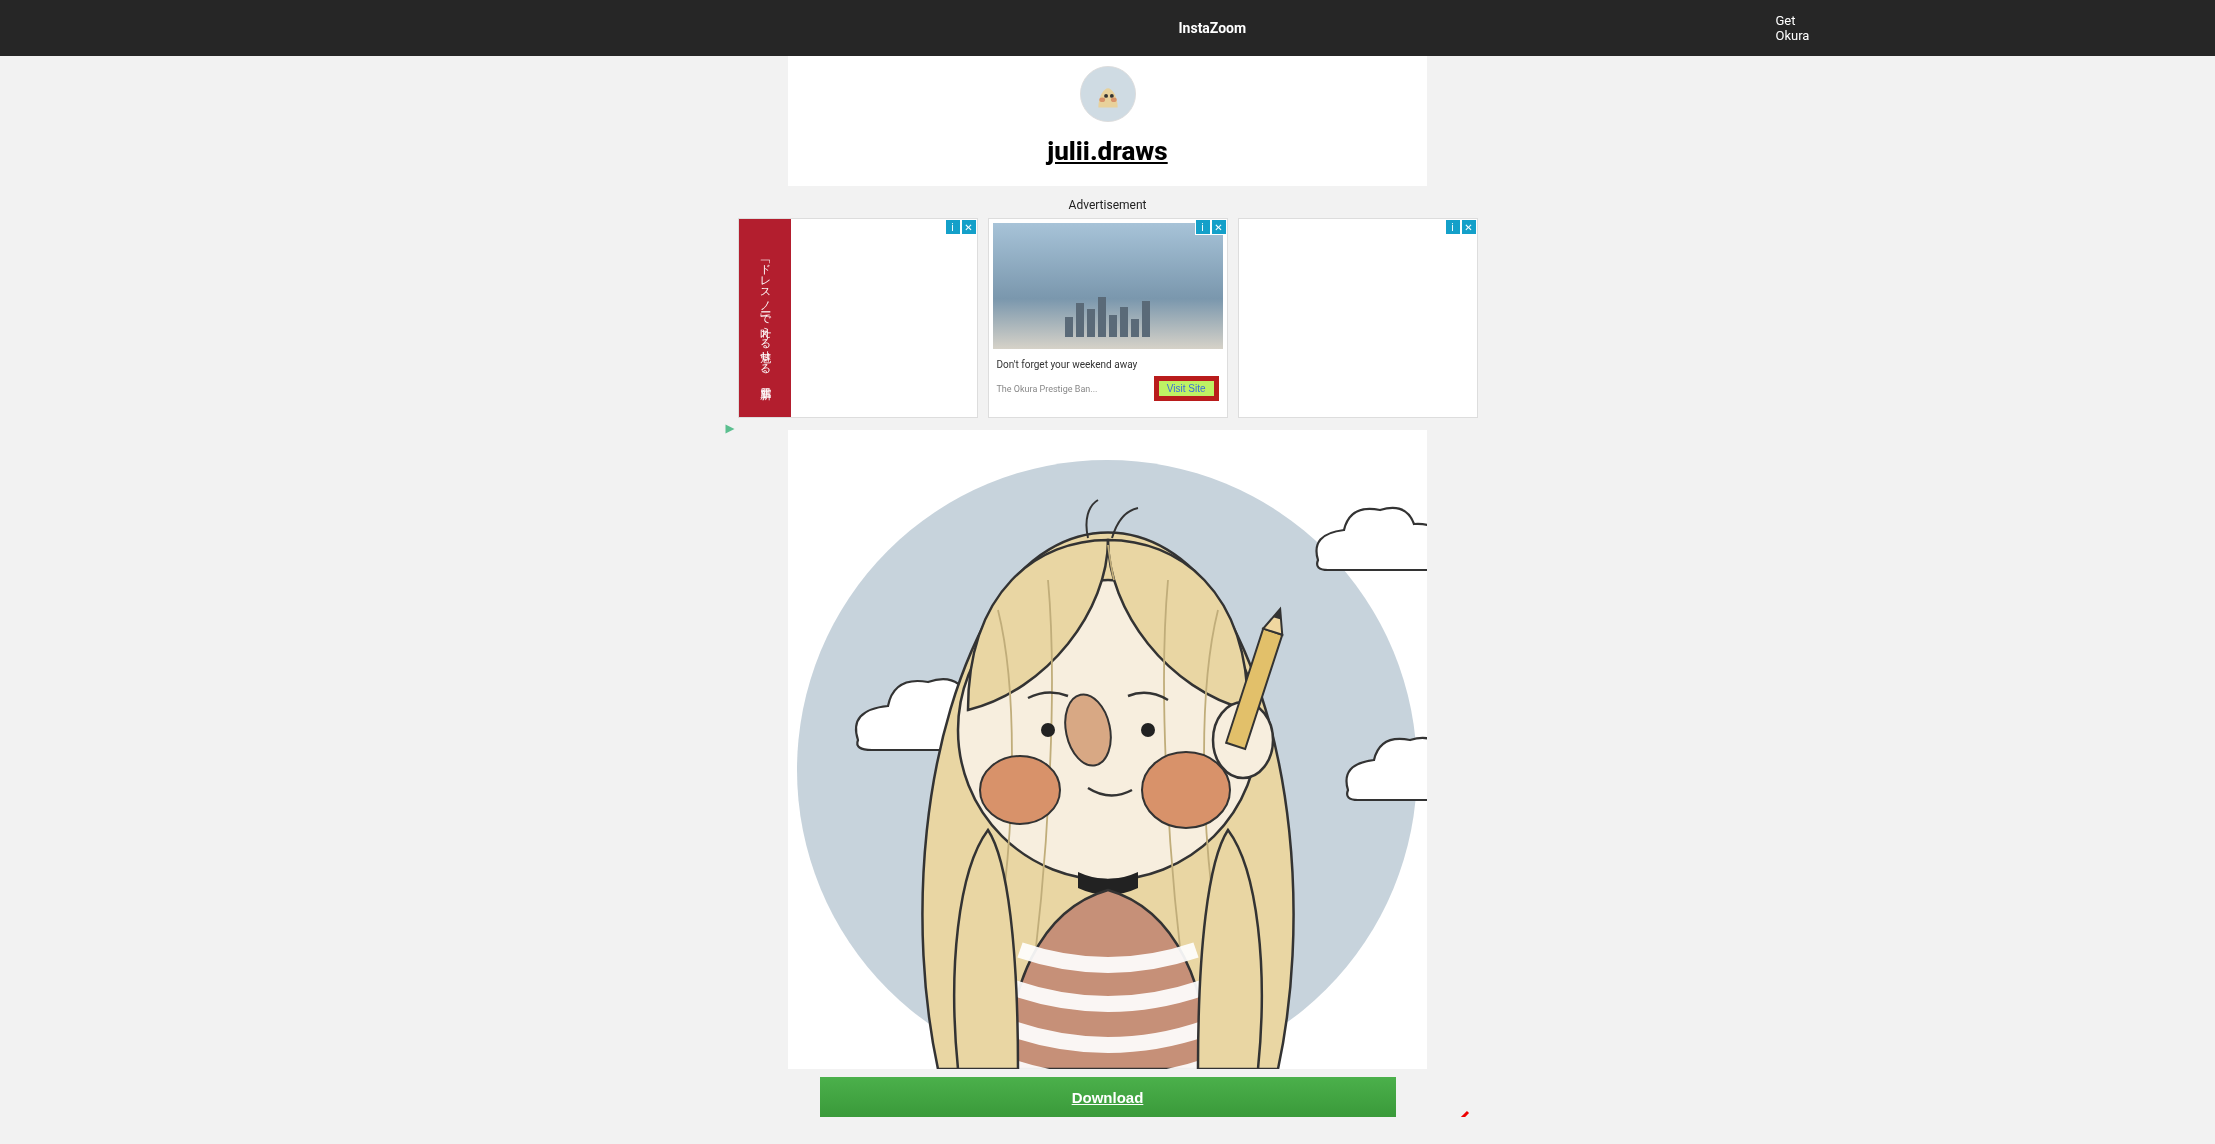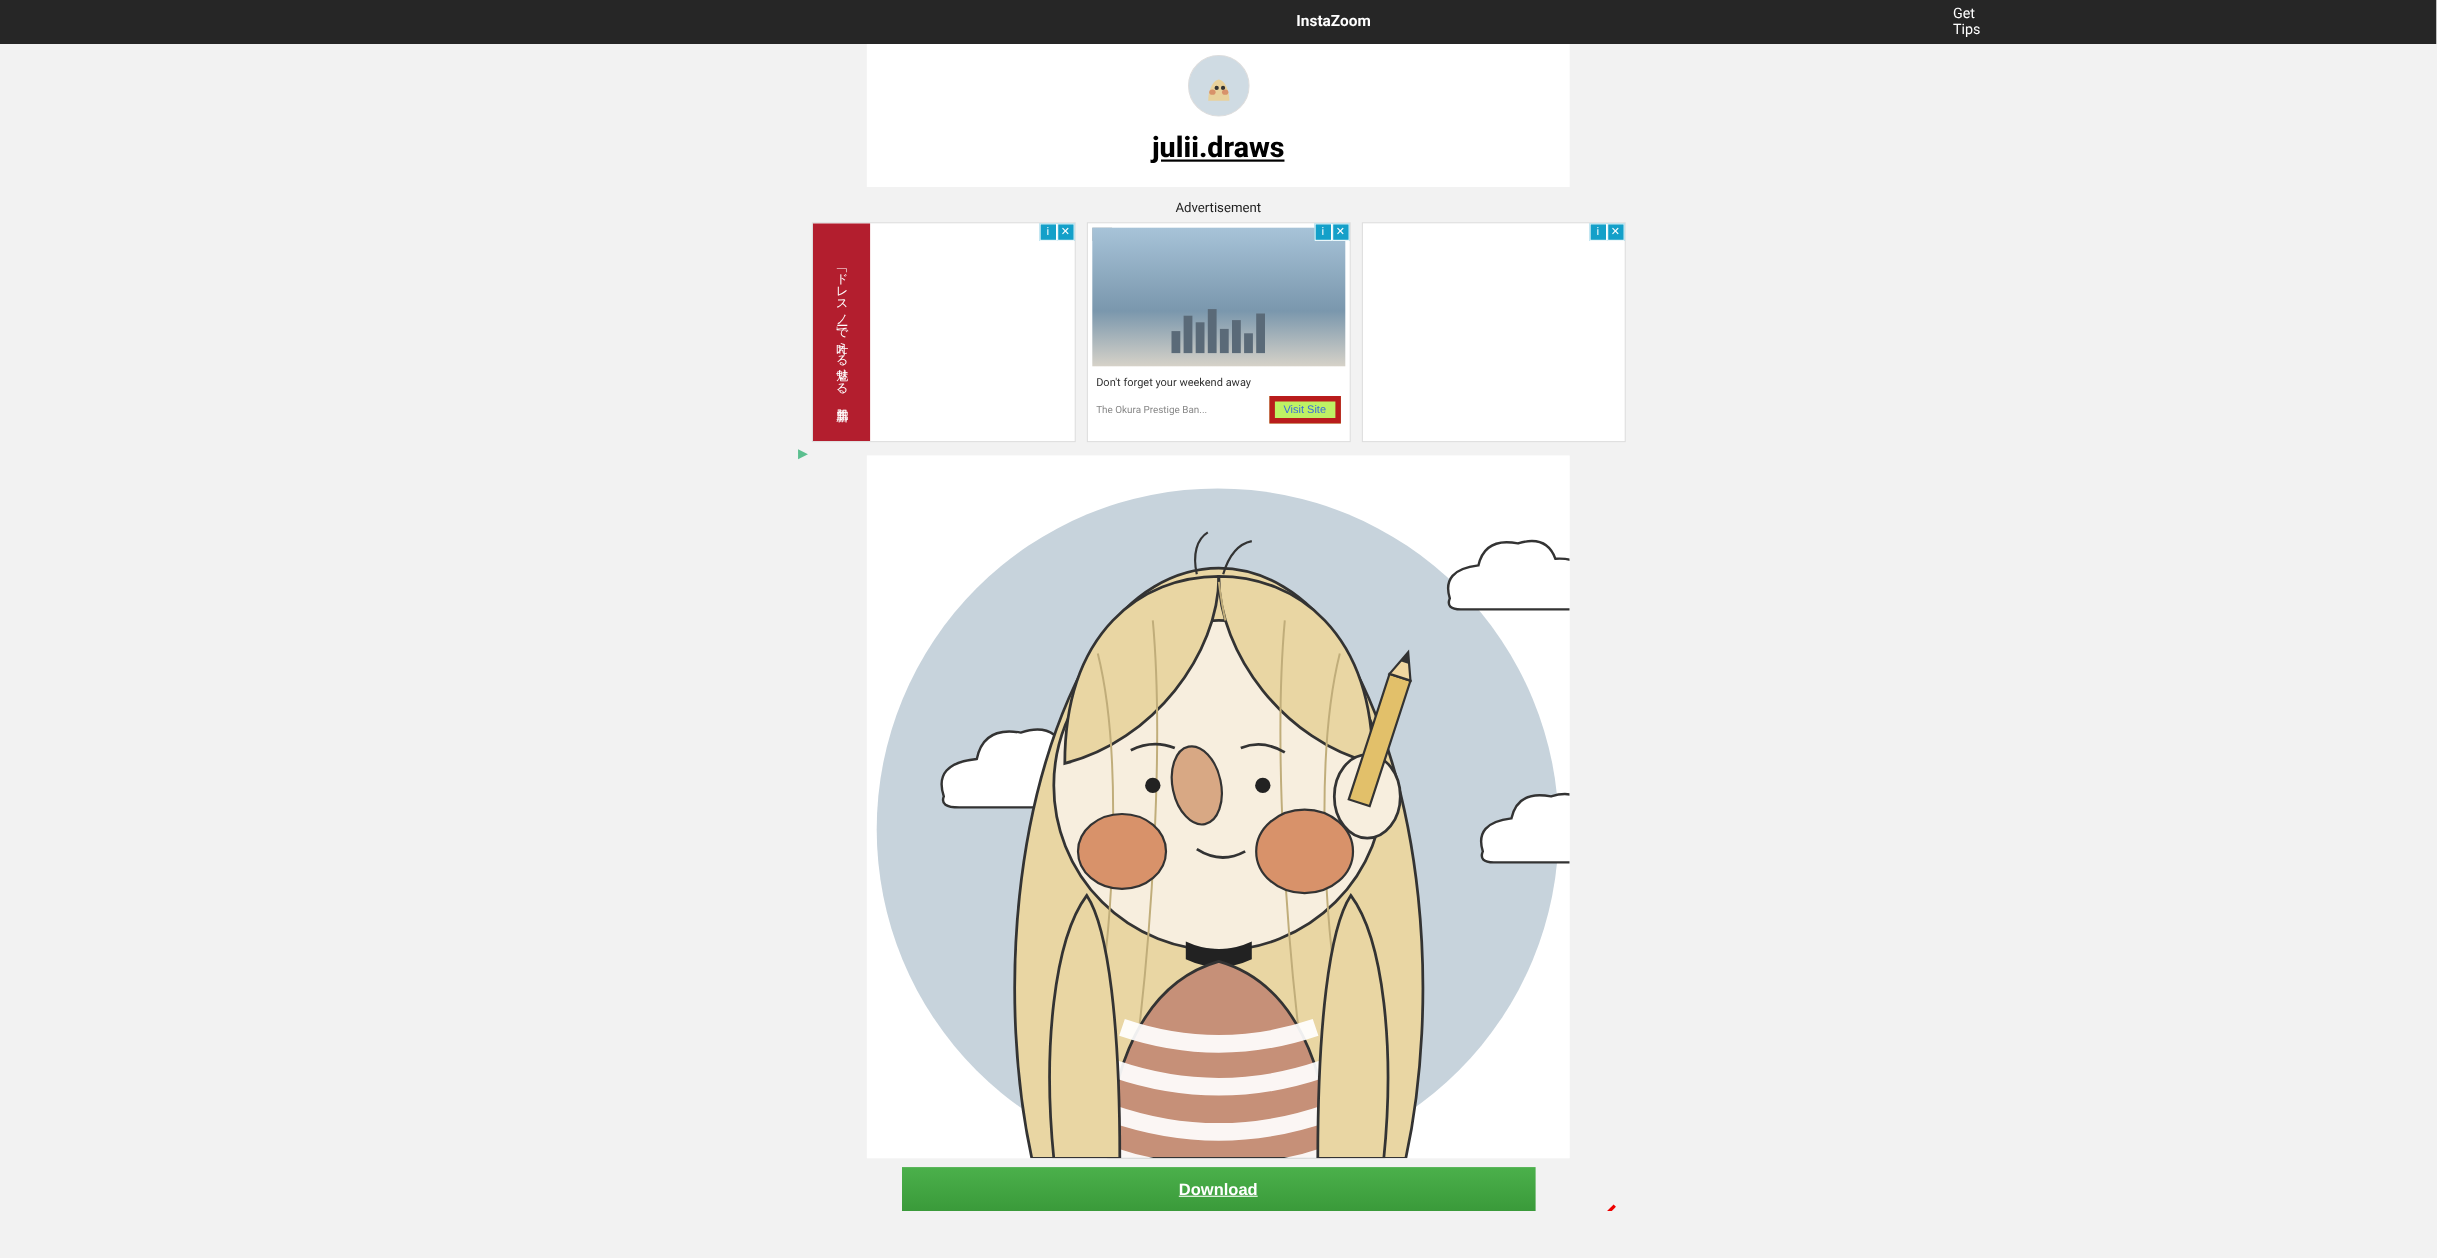--- a/index.html
+++ b/index.html
@@ -7,21 +7,21 @@
   padding: 0;
   box-sizing: border-box;
 }
 body {
   font-family: -apple-system, BlinkMacSystemFont, "Segoe UI", Roboto, Helvetica, Arial, sans-serif;
   background: #f2f2f2;
   width: 2215px;
 }
 .topbar {
   background: #262626;
-  height: 40px;
+  height: 56px;
   display: flex;
   align-items: center;
   justify-content: space-between;
   padding: 1px 0;
 }
 .topbar-inner {
   width: 100%;
   max-width: 1430px;
   margin: 0 auto;
   display: flex;
@@ -287,21 +287,21 @@
 .main-wrap {
   position: relative;
 }
 </style>
 </head>
 <body>
 
 <div class="topbar">
   <div class="topbar-inner">
     <a class="brand">InstaZoom</a>
-    <a class="gettips">Get Tips</a>
+    <a class="gettips">Get Okura</a>
   </div>
 </div>
 
 <div class="content main-wrap">
 
   <div class="profile-card">
     <div class="avatar-small">
       <svg viewBox="0 0 56 56" width="56" height="56">
         <circle cx="28" cy="28" r="28" fill="#cfdbe3"></circle>
         <path d="M18 42 C18 30 24 22 28 22 C32 22 38 30 38 42" fill="#e8d19b"></path>

